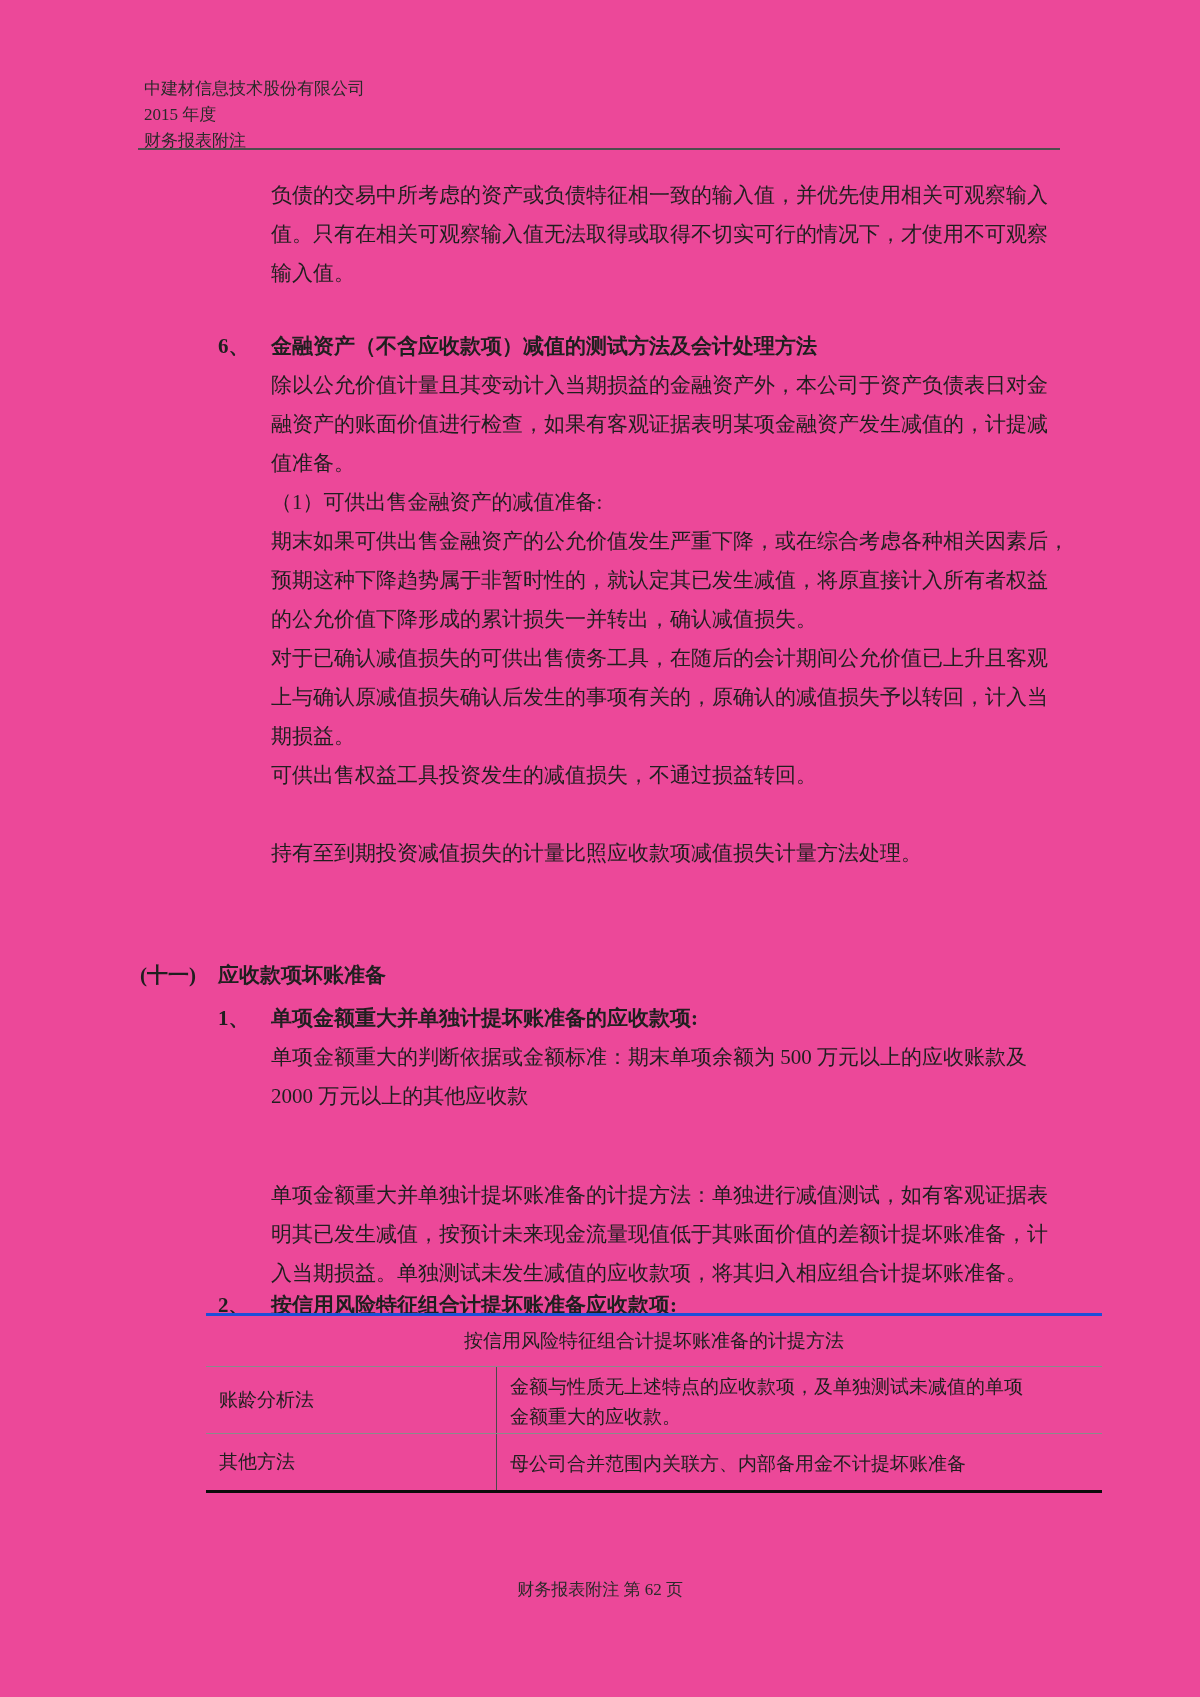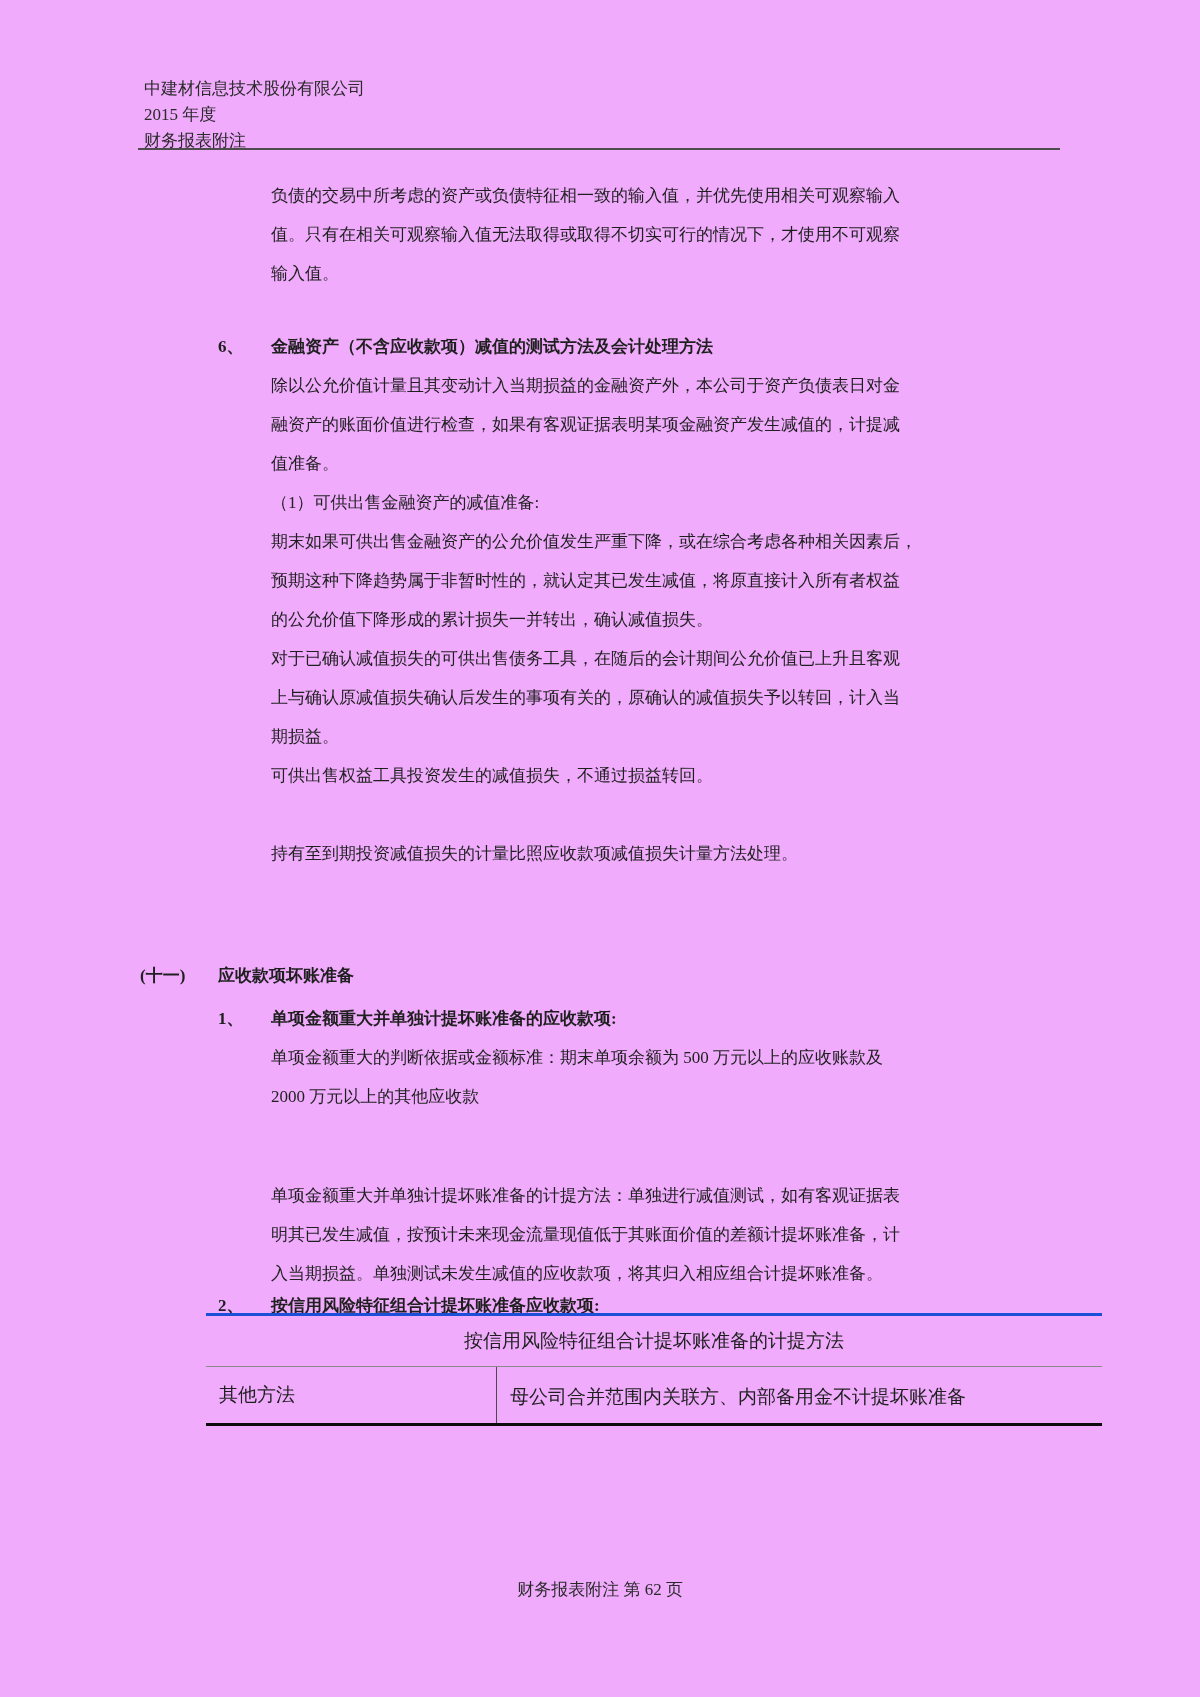--- a/index.html
+++ b/index.html
@@ -1,30 +1,30 @@
 <!DOCTYPE html>
 <html><head>
 <meta charset="utf-8">
 <style>
   html,body { margin:0; padding:0; background:#e8e8e8; }
   .page {
     position:relative;
     width:1200px; height:1697px;
     margin:0 auto;
-    background:#f0abfc;
+    background:#ec4899;
     font-family:"Liberation Serif","DejaVu Serif",serif;
     color:#1f1f1f;
     overflow:hidden;
   }
   
   .hdr { position:absolute; left:144px; top:76px; font-size:17px; line-height:26px; color:#2a2a2a; }
   .hdr-rule { position:absolute; left:138px; top:148px; width:922px; height:2px; background:#4d4d4d; }
 
   
-  .blk { position:absolute; font-size:17px; }
+  .blk { position:absolute; font-size:21px; }
   .para { width:728px; }
   .para .ln { height:39px; line-height:39px; white-space:nowrap; }
   .single { height:39px; line-height:39px; white-space:nowrap; }
   .h-num { display:inline-block; font-weight:bold; }
   .h-num.w53 { width:53px; }
   .h-num.w78 { width:78px; }
   .h-title { font-weight:bold; }
 
   
   .tbl { position:absolute; left:206px; top:1313px; width:896px;
@@ -109,20 +109,27 @@
       <div class="ln">明其已发生减值，按预计未来现金流量现值低于其账面价值的差额计提坏账准备，计</div>
       <div class="ln">入当期损益。单独测试未发生减值的应收款项，将其归入相应组合计提坏账准备。</div>
     </div>
 
   <div class="blk single" style="left:218px; top:1286px;">
     <span class="h-num w53">2、</span><span class="h-title">按信用风险特征组合计提坏账准备应收款项:</span>
   </div>
 
   <div class="tbl">
     <div class="tbl-caption">按信用风险特征组合计提坏账准备的计提方法</div>
+    <div class="trow r1">
+      <div class="tc1">账龄分析法</div>
+      <div class="tc2">
+          <div class="ln">金额与性质无上述特点的应收款项，及单独测试未减值的单项</div>
+          <div class="ln">金额重大的应收款。</div>
+        </div>
+    </div>
     <div class="trow r2">
       <div class="tc1">其他方法</div>
       <div class="tc2">
           <div class="ln">母公司合并范围内关联方、内部备用金不计提坏账准备</div>
         </div>
     </div>
   </div>
 
   <div class="ftr">财务报表附注 第 62 页</div>
 

